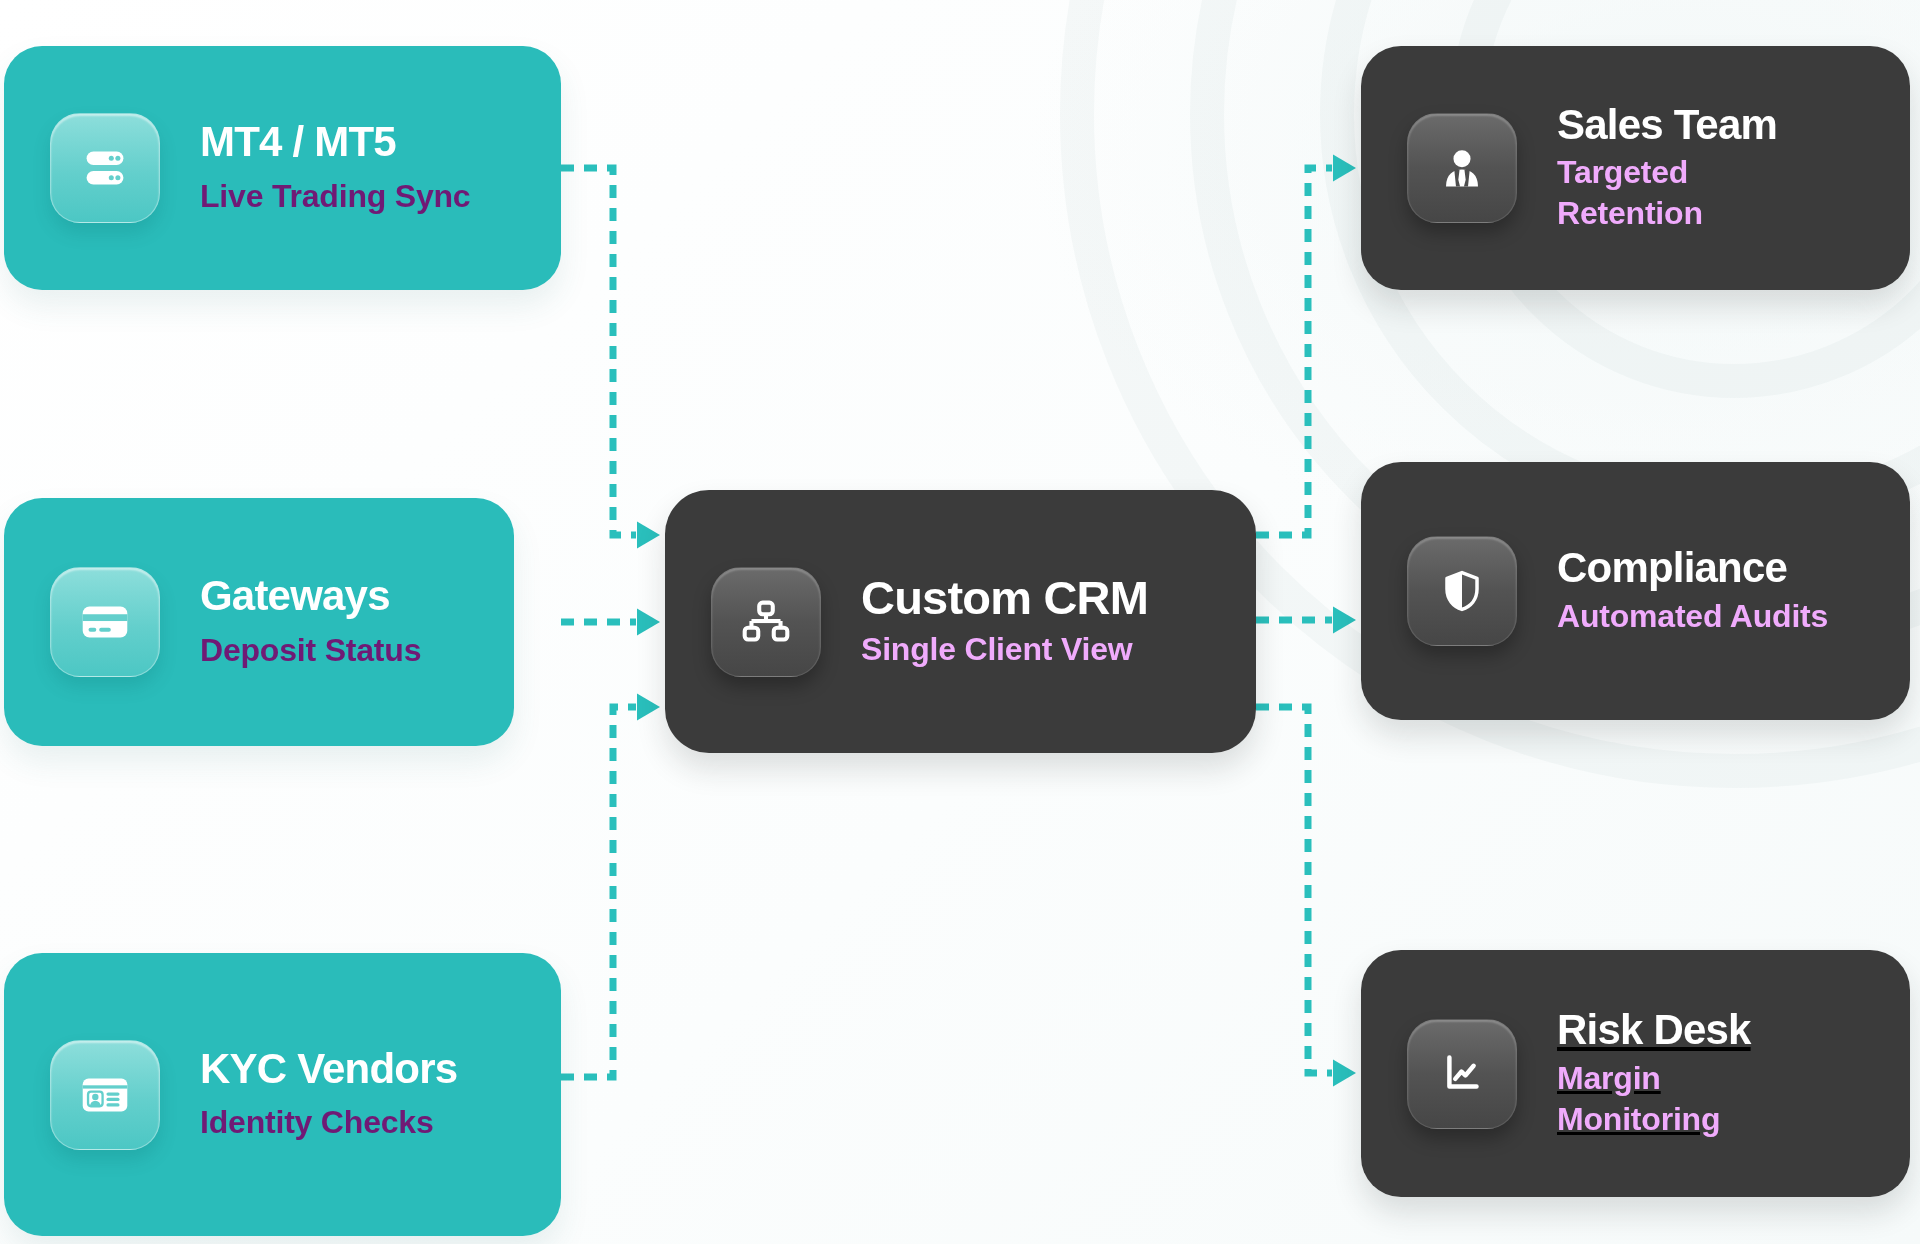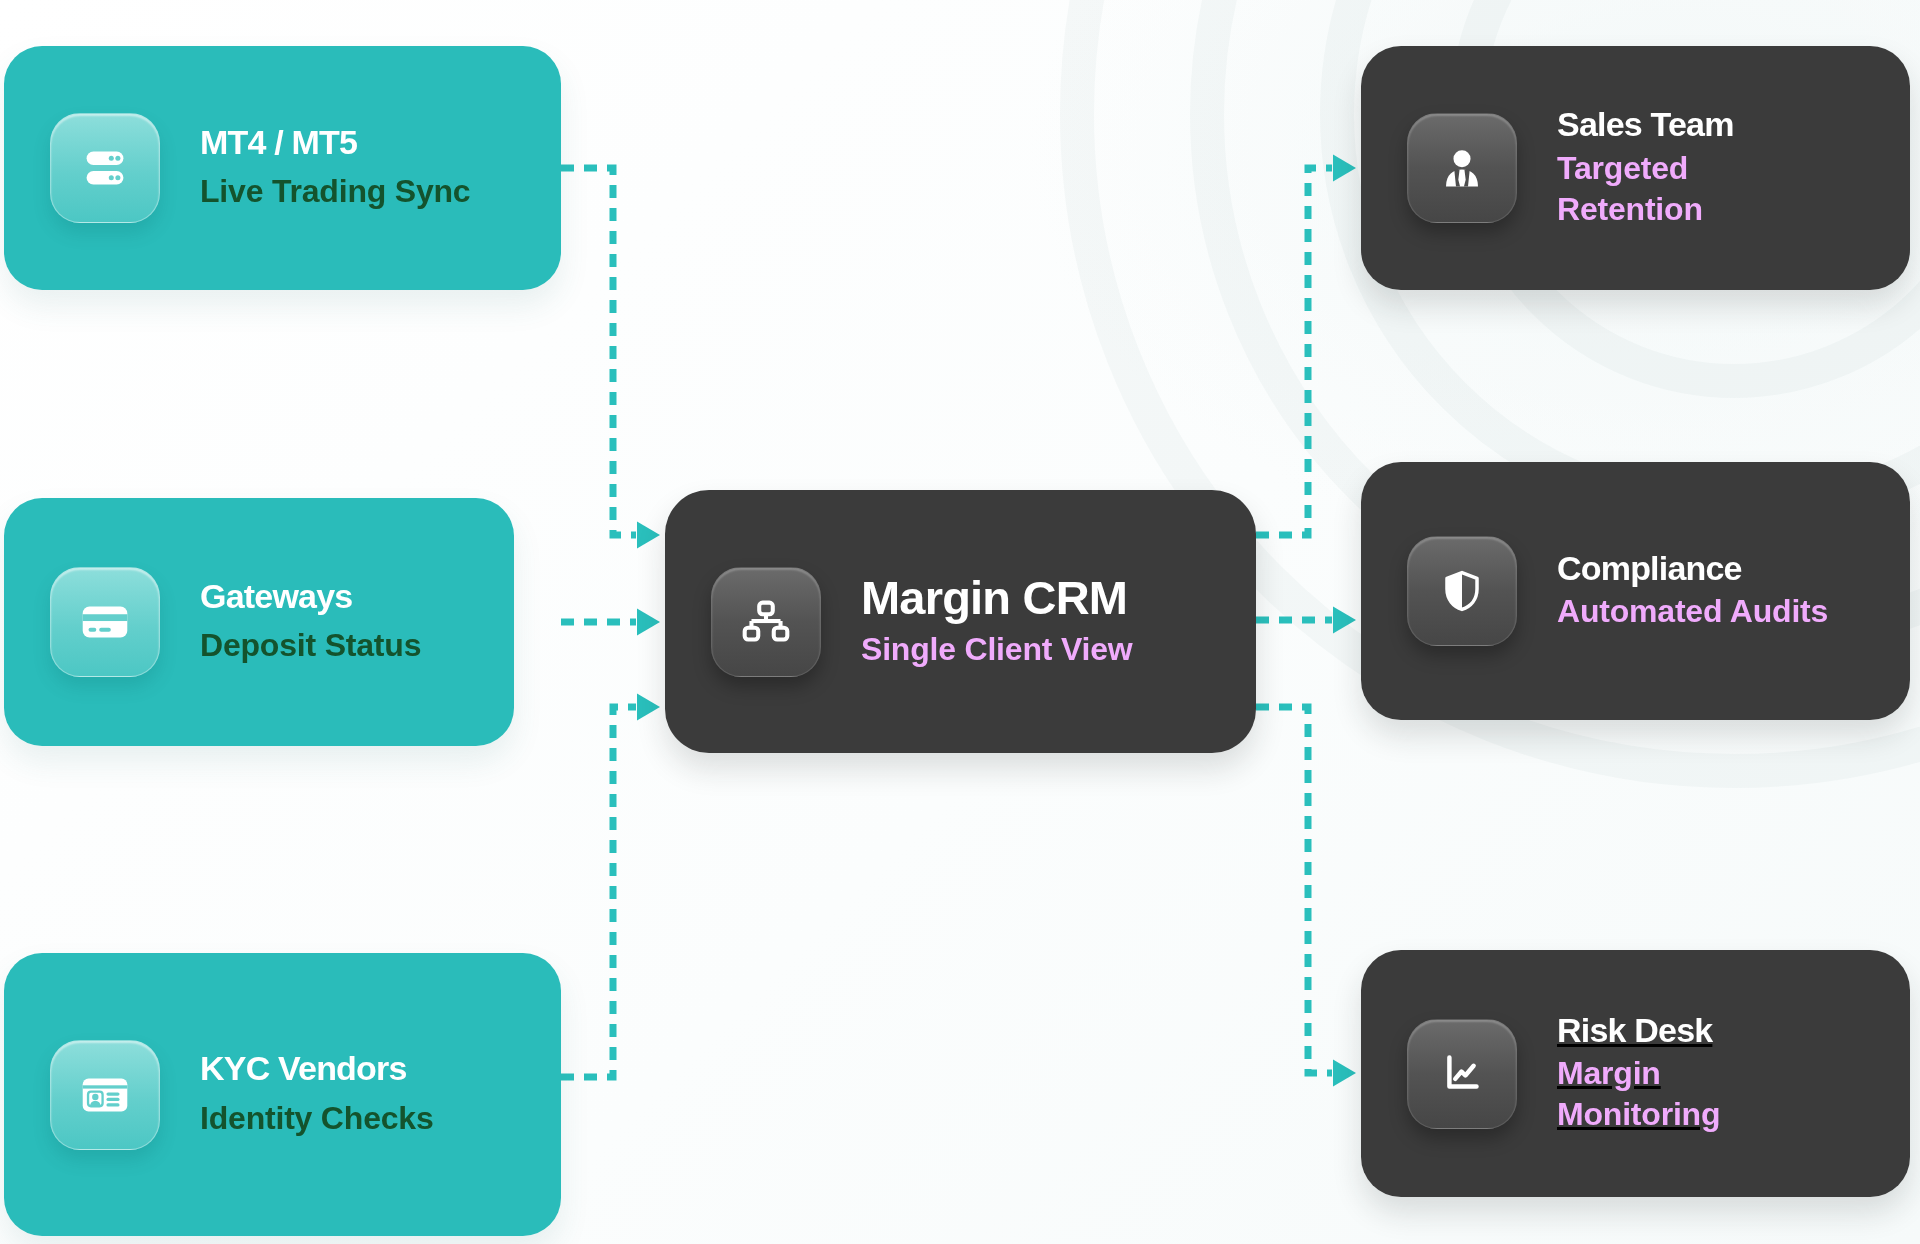--- a/index.html
+++ b/index.html
@@ -40,26 +40,26 @@
     box-shadow:inset 0 2px 2px rgba(255,255,255,0.5), 0 10px 18px rgba(0,90,88,0.16);
     border:1px solid rgba(255,255,255,0.35);
   }
   .tile.darktile{
     background:linear-gradient(180deg,#6b6b6b 0%, #535353 50%, #464646 100%);
     box-shadow:inset 0 2px 2px rgba(255,255,255,0.22), 0 10px 18px rgba(0,0,0,0.28);
     border:1px solid rgba(255,255,255,0.12);
   }
   .txt{display:flex;flex-direction:column;gap:5px;}
   .title{
-    color:#ffffff;font-size:34px;font-weight:700;letter-spacing:-0.8px;
+    color:#ffffff;font-size:42px;font-weight:700;letter-spacing:-0.8px;
     line-height:1.08;white-space:nowrap;
   }
   .center .title{font-size:47px;}
   .subtitle{font-size:32px;font-weight:700;line-height:1.28;letter-spacing:-0.2px;}
-  .teal .subtitle{color:#14532d;margin-top:6px;}
+  .teal .subtitle{color:#701a75;margin-top:6px;}
   .dark .subtitle{color:#f0abfc;}
   .node.rightcol .txt{max-width:272px;}
   .node.rightcol .subtitle{white-space:normal;}
   
   svg.wires{position:absolute;left:0;top:0;pointer-events:none;}
   .wire{fill:none;stroke:#2abfbc;stroke-width:7;stroke-dasharray:13 10;}
   .head{fill:#2abfbc;stroke:none;}
 </style>
 </head>
 <body>
@@ -155,21 +155,21 @@
       <svg width="62" height="62" viewBox="0 0 64 64">
         <rect x="25" y="12" width="14" height="12" rx="3.5" fill="none" stroke="#ffffff" stroke-width="4.2"></rect>
         <path d="M32 24 V31" stroke="#ffffff" stroke-width="4.2"></path>
         <path d="M17 31 H47" stroke="#ffffff" stroke-width="4.2"></path>
         <path d="M17 31 V38 M47 31 V38" stroke="#ffffff" stroke-width="4.2"></path>
         <rect x="10" y="38" width="14" height="12" rx="3.5" fill="none" stroke="#ffffff" stroke-width="4.2"></rect>
         <rect x="40" y="38" width="14" height="12" rx="3.5" fill="none" stroke="#ffffff" stroke-width="4.2"></rect>
       </svg>
     </div>
     <div class="txt">
-      <div class="title">Margin CRM</div>
+      <div class="title">Custom CRM</div>
       <div class="subtitle">Single Client View</div>
     </div>
   </div>
 
   <div class="node dark rightcol" style="left:1361px;top:46px;width:549px;height:244px;">
     <div class="tile darktile">
       <svg width="62" height="62" viewBox="0 0 64 64">
         <circle cx="32" cy="22.5" r="8.8" fill="#ffffff"></circle>
         <path d="M15.5 51 C15.5 38.5 23 33.5 32 33.5 C41 33.5 48.5 38.5 48.5 51 Z" fill="#ffffff"></path>
         <polygon points="24,33.5 29.5,33.5 28.2,44 30,51 25.8,51" fill="#4e4e4e"></polygon>

